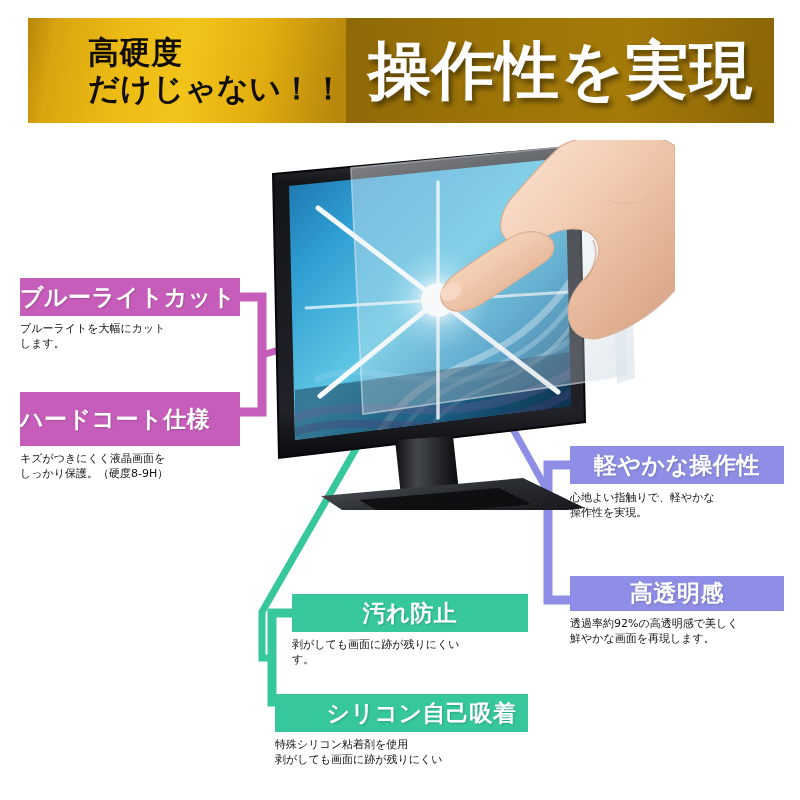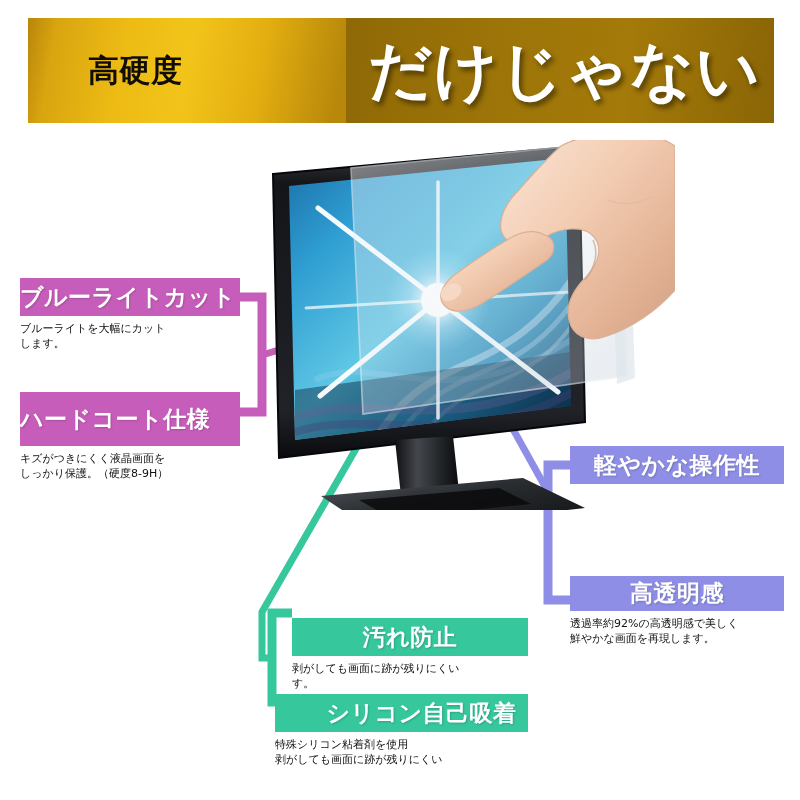--- a/index.html
+++ b/index.html
@@ -69,23 +69,24 @@
   #connectors{position:absolute;left:0;top:0;width:800px;height:800px;pointer-events:none;}
 </style>
 </head>
 <body>
 
 <div id="stage">
 
   <div class="banner">
     <div class="banner-left">
       <div class="ln ln1">高硬度</div>
+      <div class="ln ln2">だけじゃない！！</div>
     </div>
     <div class="banner-right">
-      <div class="big">だけじゃない</div>
+      <div class="big">操作性を実現</div>
     </div>
   </div>
 
   <svg id="connectors" viewBox="0 0 800 800">
 
     <g>
       <path d="M238,297 L262,297 L262,412 L238,412" fill="none" stroke="#c75dba" stroke-width="9"></path>
       <path d="M262,355 L440,302" fill="none" stroke="#c75dba" stroke-width="7"></path>
     </g>
 
@@ -223,30 +224,32 @@
   </div>
 
   <div class="callout c-purple" style="left:20px;top:392px;width:220px;">
     <div class="co-title ta-left" style="height:54px;">ハードコート仕様</div>
     <div class="co-body">キズがつきにくく液晶画面を
 しっかり保護。（硬度8-9H）</div>
   </div>
 
   <div class="callout c-peri" style="left:570px;top:446px;width:214px;font-family:Liberation Serif, serif;">
     <div class="co-title ta-center" style="height:38px;">軽やかな操作性</div>
+    <div class="co-body">心地よい指触りで、軽やかな
+操作性を実現。</div>
   </div>
 
   <div class="callout c-peri" style="left:570px;top:576px;width:214px;">
     <div class="co-title ta-center" style="height:35px;">高透明感</div>
     <div class="co-body">透過率約92%の高透明感で美しく
 鮮やかな画面を再現します。</div>
   </div>
 
   <div class="callout c-green" style="left:292px;top:594px;width:236px;">
-    <div class="co-title ta-center" style="height:38px;margin-top:24px;">汚れ防止</div>
+    <div class="co-title ta-center" style="height:38px;">汚れ防止</div>
     <div class="co-body">剥がしても画面に跡が残りにくい
 す。</div>
   </div>
 
   <div class="callout c-green" style="left:275px;top:694px;width:253px;">
     <div class="co-title ta-center" style="height:38px;padding-left:40px;">シリコン自己吸着</div>
     <div class="co-body">特殊シリコン粘着剤を使用
 剥がしても画面に跡が残りにくい</div>
   </div>
 

